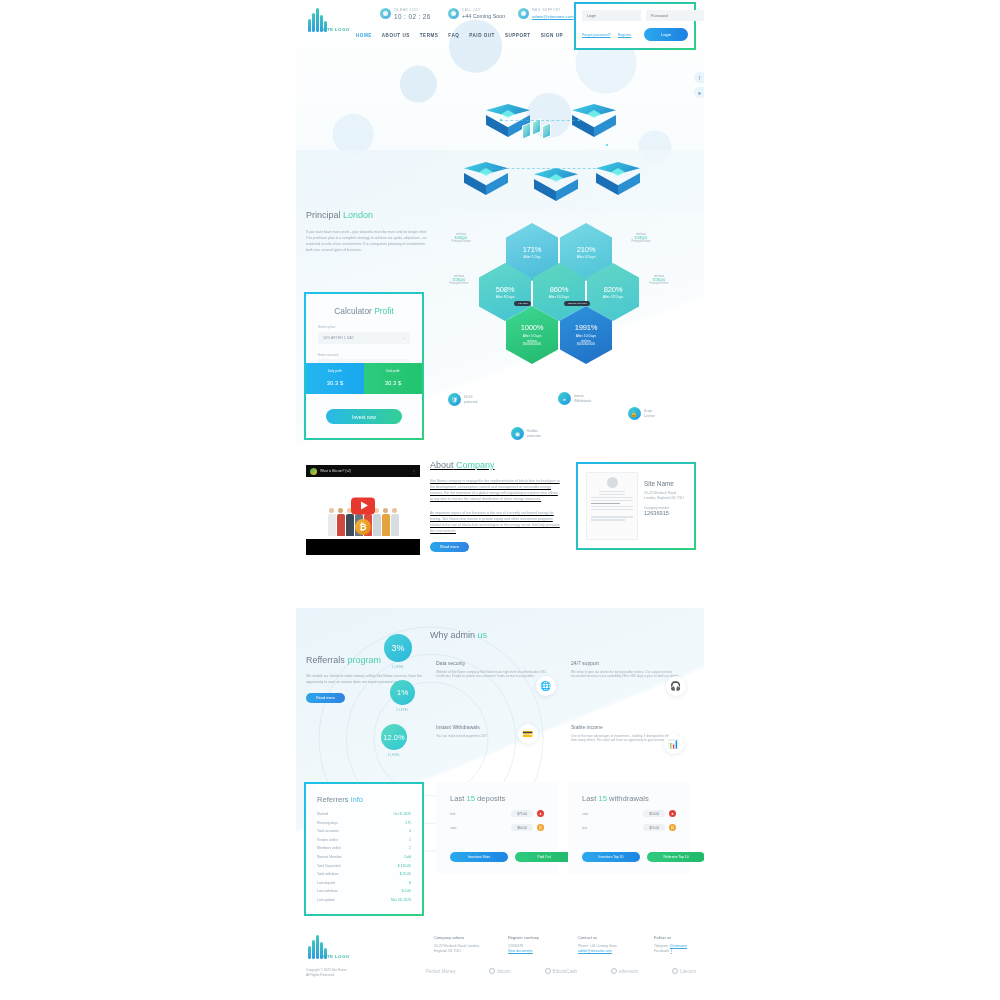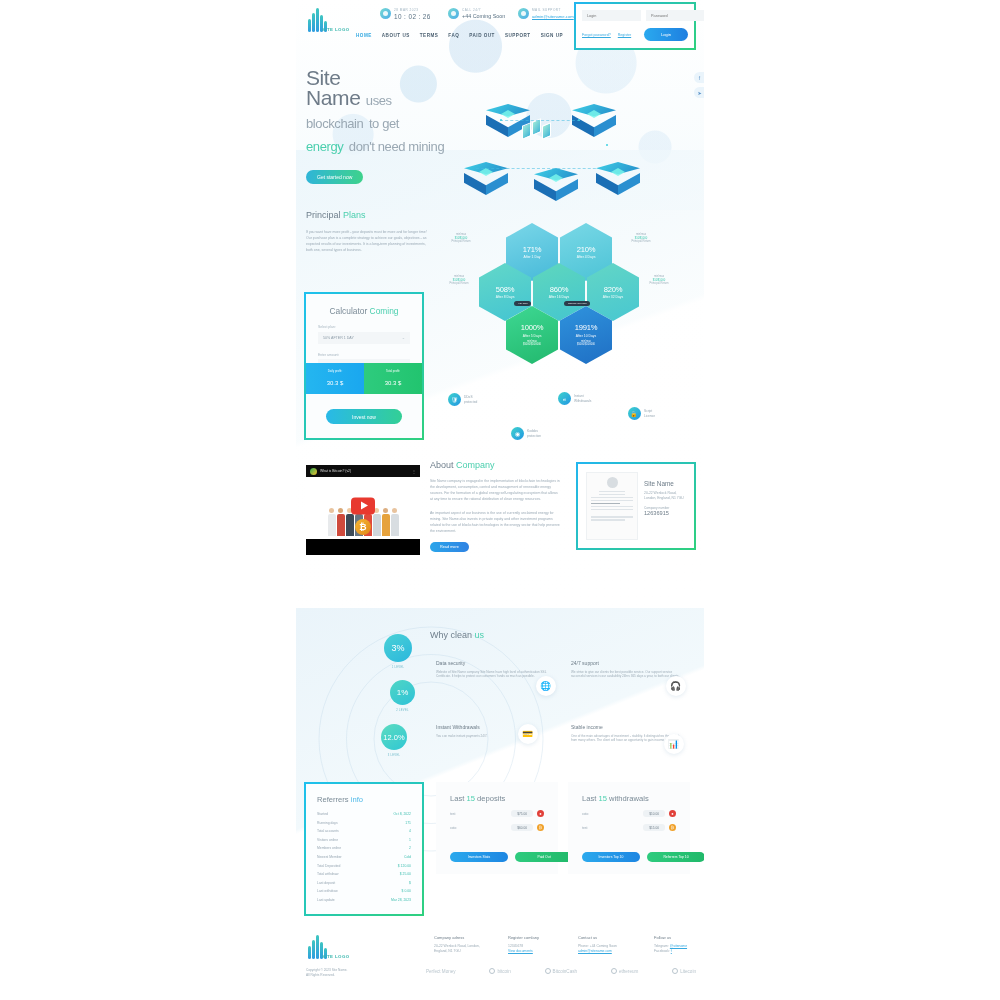--- a/index.html
+++ b/index.html
@@ -119,21 +119,21 @@
   .profits .v { font-size:6px; }
   .btn-invest { position:absolute; left:50%; bottom:14px; transform:translateX(-50%); width:76px; height:15px; border-radius:8px;
     background:linear-gradient(90deg,#29b9e8,#33cf96); color:#fff; font-size:5px; border:none; cursor:pointer; font-family:inherit;}
 
   
   .chip { position:absolute; display:flex; align-items:center; gap:3px; }
   .chip .ic { width:13px; height:13px; border-radius:50%; background:linear-gradient(135deg,#3fd3cd,#2196e3); color:#fff; font-size:6px; display:flex; align-items:center; justify-content:center; }
   .chip .tx { font-size:3.2px; line-height:4.4px; color:#97a7b3; }
 
   
-  .about { position:absolute; left:134px; top:460px; width:130px; }
+  .about { position:absolute; left:134px; top:460px; width:130px;text-decoration:underline; }
   .about .para { margin-top:8px; }
   .btn-readmore { margin-top:8px; display:inline-block; padding:3px 10px; border-radius:7px; background:linear-gradient(90deg,#2ba5ea,#2f83e3); color:#fff; font-size:3.8px; border:none; cursor:pointer; font-family:inherit;}
 
   .video { position:absolute; left:10px; top:465px; width:114px; height:90px; background:#000; }
   .video .vbar { height:12px; background:#0c0c0c; display:flex; align-items:center; gap:3px; padding:0 4px; }
   .video .vav { width:7px; height:7px; border-radius:50%; background:linear-gradient(135deg,#2fa84f,#f2c12e); }
   .video .vtitle { font-size:3.4px; color:#d8d8d8; }
   .video .vdots { margin-left:auto; font-size:4px; color:#cfcfcf; }
   .video .vstage { position:relative; height:62px; background:#fff; display:flex; align-items:flex-end; justify-content:center; }
   .people { display:flex; align-items:flex-end; gap:1px; padding-bottom:3px; }
@@ -274,32 +274,20 @@
       <a href="#">Register</a>
       <button class="btn-login">Login</button>
     </div>
   </div>
 
   <div class="social-side">
     <div>f</div>
     <div>➤</div>
   </div>
 
-  <div class="hero">
-    <h1>
-      <span class="d">Site</span><br>
-      <span class="d">Name</span>
-      <span class="sm">uses</span><br>
-      <span class="sm">blockchain</span>
-      <span class="sm">to get</span><br>
-      <span class="sm gr">energy</span>
-      <span class="sm">don't need mining</span>
-    </h1>
-    <button class="btn-start">Get started now</button>
-  </div>
 
   <div class="iso">
     <div class="cube" style="left:30px;top:6px">
       <div class="top"></div>
           <div class="bodyL"></div>
           <div class="bodyR"></div>
           <div class="glow"></div>
         </div>
     <div class="cube" style="left:116px;top:6px">
       <div class="top"></div>
@@ -331,21 +319,21 @@
     <div class="dotline" style="left:44px;top:22px;width:80px"></div>
     <div class="dotline" style="left:20px;top:70px;width:130px"></div>
     <div class="nodedot" style="left:44px;top:21px"></div>
     <div class="nodedot" style="left:122px;top:21px"></div>
     <div class="nodedot" style="left:150px;top:46px"></div>
   </div>
 
   <div class="invest">
     <div class="sec-title">
       <span>Principal</span>
-      <em>Plans</em>
+      <em>London</em>
     </div>
     <div class="para">If you want have more profit - your deposits must be more and for longer time! Our purchase plan is a complete strategy to achieve our goals, objectives - as expected results of our investments. It is a long-term planning of investments, both one, several types of business.</div>
   </div>
 
   <div class="hexwrap" style="left:144px;top:215px">
     <div class="hex" style="left:66px;top:8px;background:linear-gradient(160deg,#7ad7e8,#46b9d9)">
       <div class="pc">171%</div>
       <div class="dy">After 1 Day</div>
     </div>
     <div class="hex" style="left:120px;top:8px;background:linear-gradient(160deg,#79d8e6,#4cc3d6)">
@@ -398,21 +386,21 @@
       <div class="pc">1991%</div>
       <div class="dy">After 10 Days</div>
       <div class="mm"><span>min/max</span><br>
         <span>$5000/$100000</span></div>
     </div>
   </div>
 
   <div class="calc">
     <h3>
       <span>Calculator</span>
-      <em>Coming</em>
+      <em>Profit</em>
     </h3>
     <div class="lbl">Select plan:</div>
     <div class="inp">
       <span>50% AFTER 1 DAY</span>
       <span class="caret">⌄</span>
     </div>
     <div class="lbl">Enter amount:</div>
     <div class="inp">
       <span>30</span>
       <span class="caret">$</span>
@@ -524,37 +512,45 @@
     </div>
   </div>
 
   <div class="band2"></div>
   <div class="rings2">
     <i style="width:225px;height:225px"></i>
         <i style="width:170px;height:170px"></i>
         <i style="width:115px;height:115px"></i>
   </div>
 
+  <div class="refer">
+    <div class="sec-title">
+      <span>Refferrals</span>
+      <em>program</em>
+    </div>
+    <div class="para">We enable our clients to make money selling Site Name services, have the opportunity to earn an income does not require personal property.</div>
+    <button class="btn-readmore">Read more</button>
+  </div>
 
   <div class="bubble" style="left:88px;top:634px;width:28px;height:28px;font-size:9px;background:linear-gradient(145deg,#4ad1d6,#2bb7dd)">
     <span>3%</span>
     <span class="lv">1 LEVEL</span>
   </div>
   <div class="bubble" style="left:94px;top:680px;width:25px;height:25px;font-size:8px;background:linear-gradient(145deg,#4fd6c4,#2fc2d8)">
     <span>1%</span>
     <span class="lv">2 LEVEL</span>
   </div>
   <div class="bubble" style="left:85px;top:724px;width:26px;height:26px;font-size:7.5px;background:linear-gradient(145deg,#5ddcc0,#2fc7d4)">
     <span>12.0%</span>
     <span class="lv">3 LEVEL</span>
   </div>
 
   <div class="why">
     <div class="sec-title">
-      <span>Why clean</span>
+      <span>Why admin</span>
       <em>us</em>
     </div>
   </div>
   <div class="feat" style="left:140px;top:660px">
     <h4>Data security</h4>
     <p>Website of Site Name company Site Name have high level of authentication SSL Certificate. It helps to protect our customers' funds as much as possible.</p>
   </div>
   <div class="feat-ic" style="left:240px;top:676px">🌐</div>
   <div class="feat" style="left:275px;top:660px">
     <h4>24/7 support</h4>

